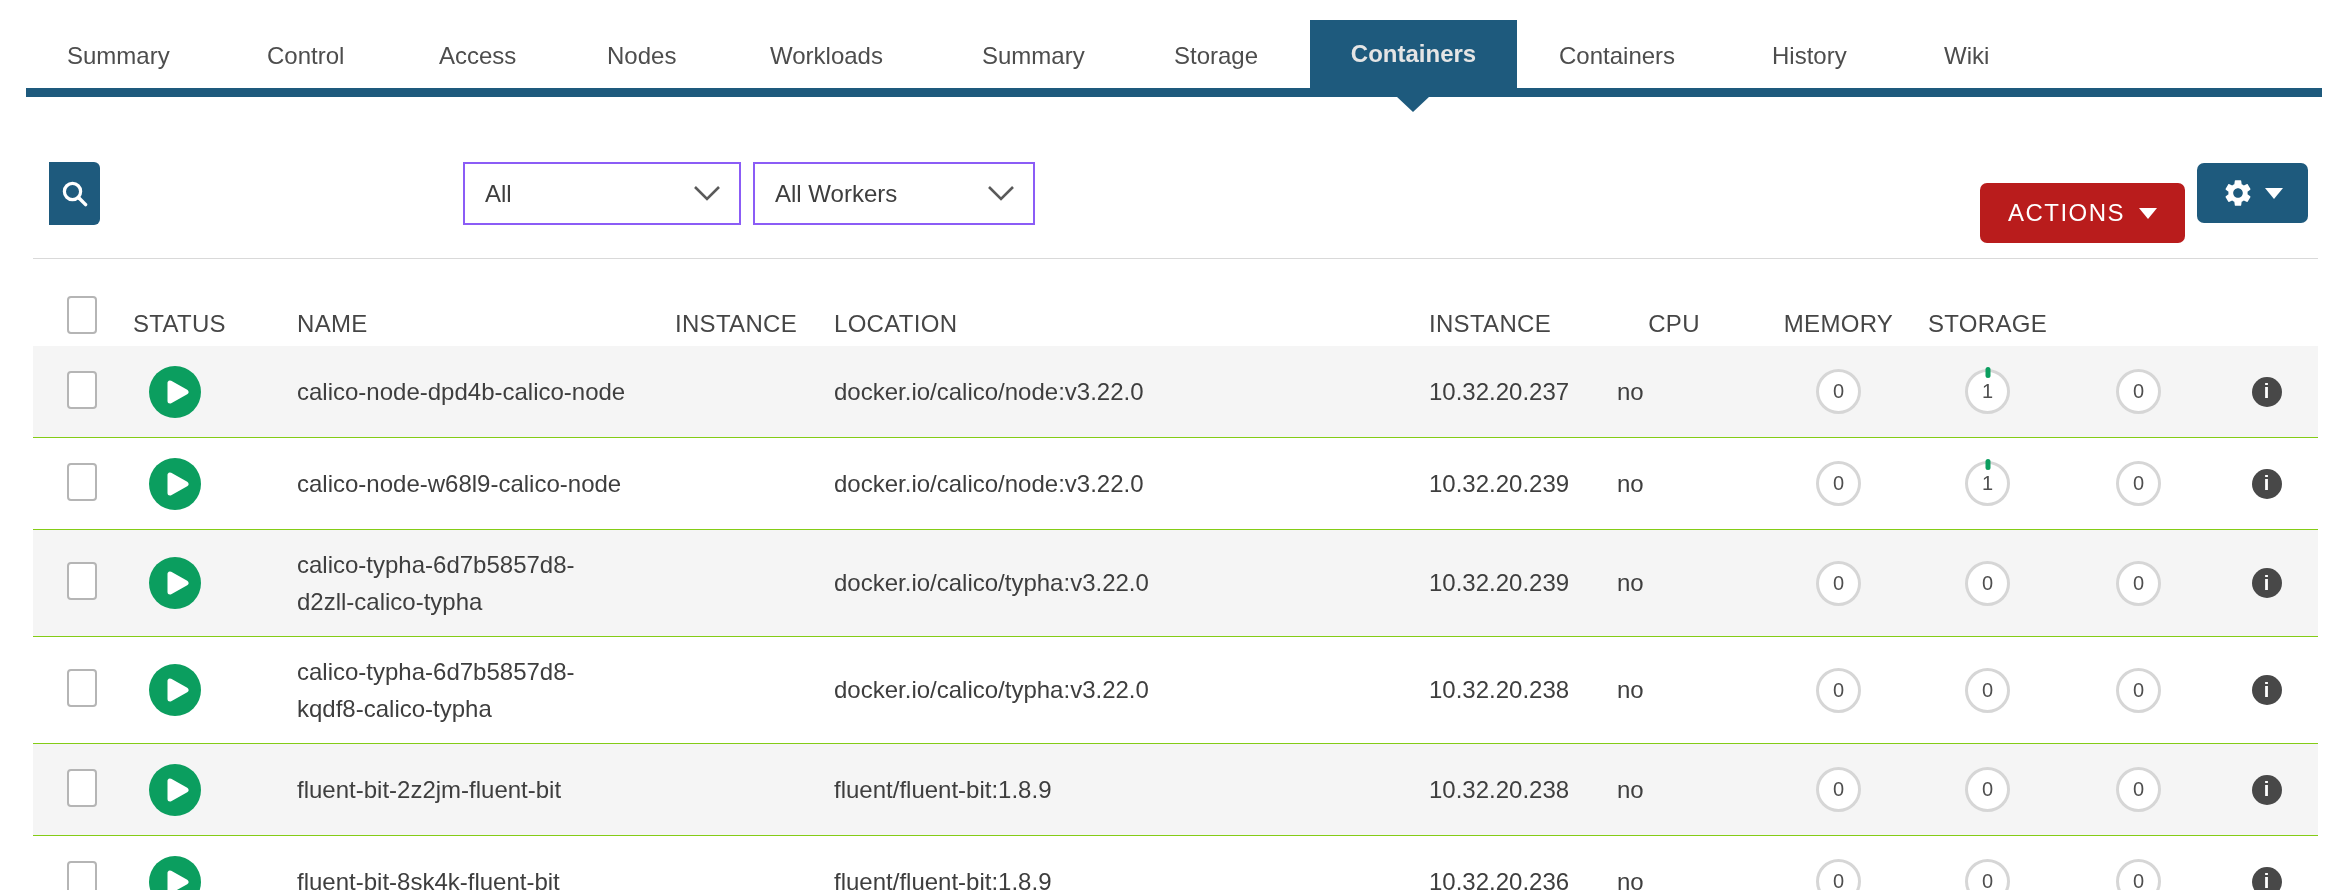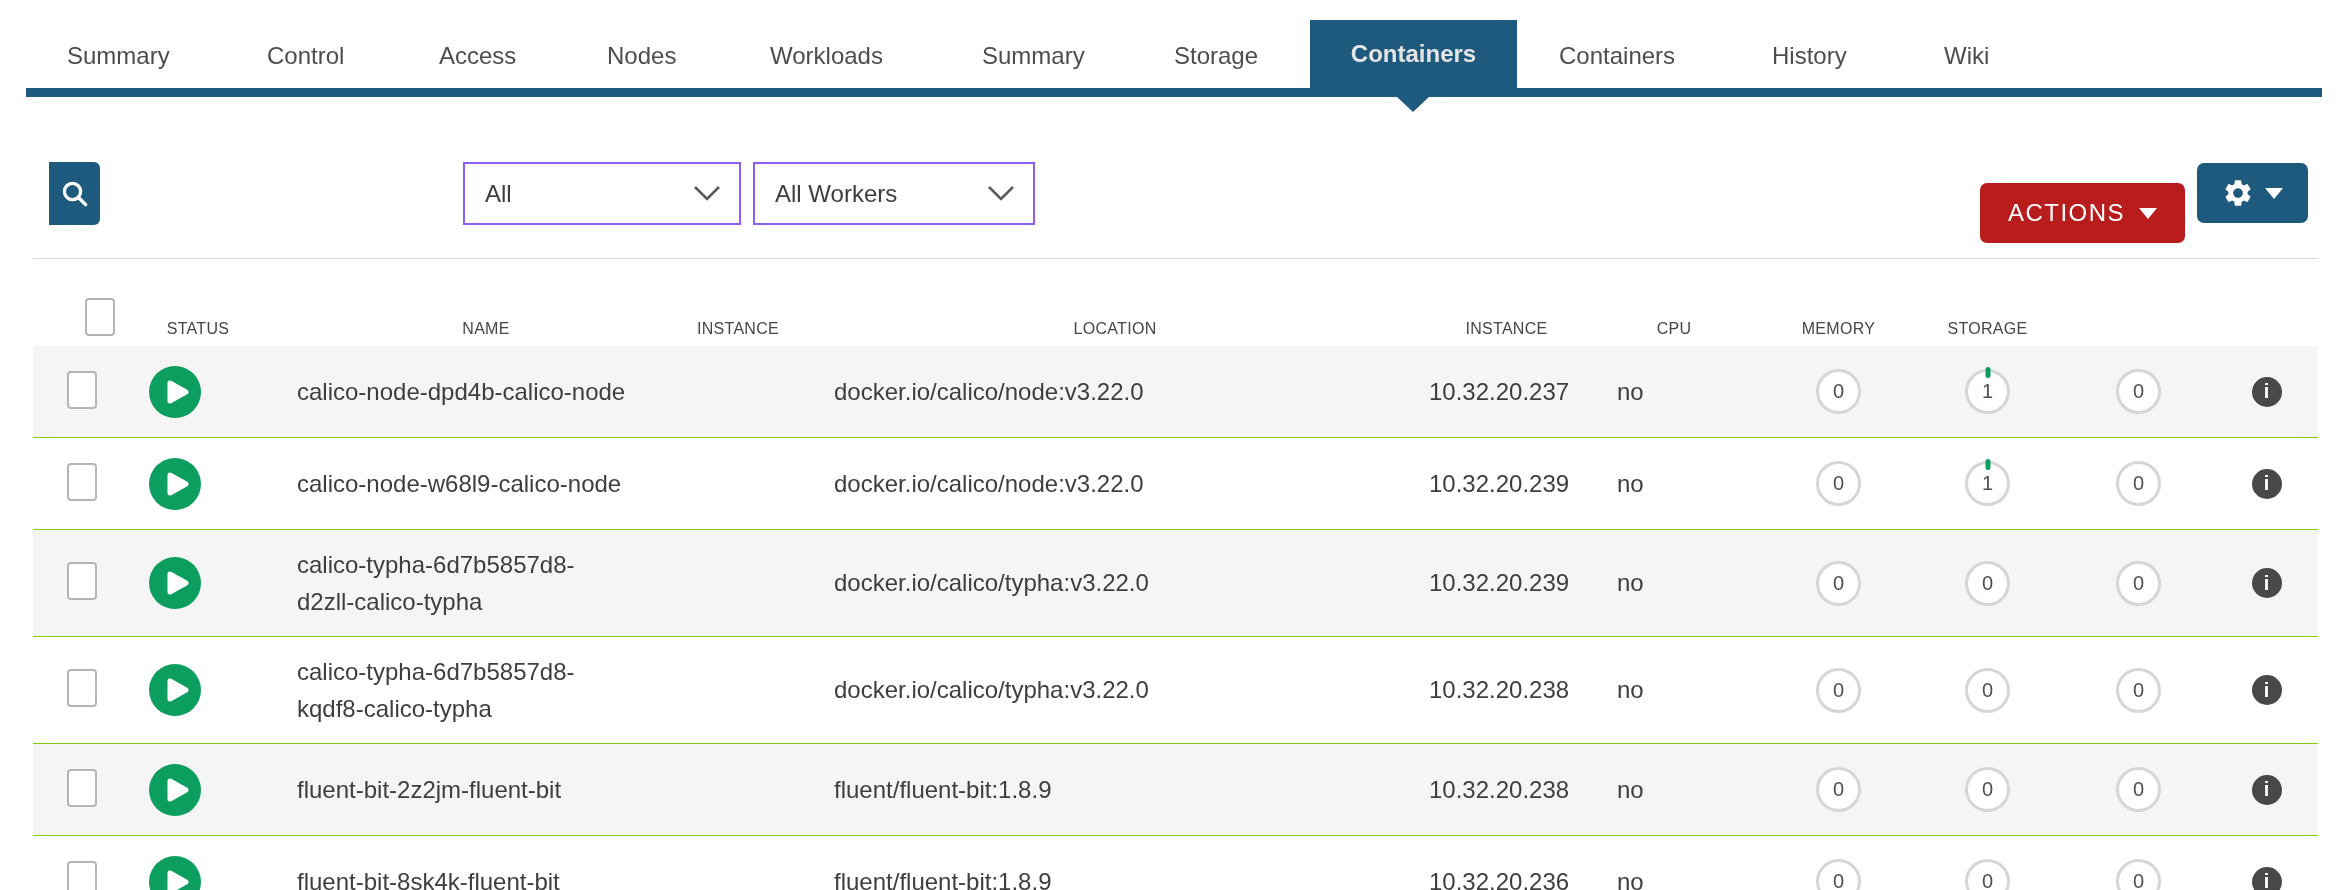--- a/index.html
+++ b/index.html
@@ -53,21 +53,21 @@
     border:none;border-radius:7px;display:flex;align-items:center;justify-content:center;gap:11px;cursor:pointer;
   }
   .caret-down{width:0;height:0;border-left:9px solid transparent;border-right:9px solid transparent;border-top:11px solid #fff;}
   
   .table-wrap{position:absolute;left:33px;top:258px;width:2285px;border-top:1px solid #d9d9d9;}
   .grid-cols{
     display:grid;
     grid-template-columns:100px 130px 412px 126px 595px 188px 180px 149px 149px 153px 103px;
   }
   .thead{height:87px;align-items:end;}
-  .thead .cell{padding-bottom:8px;font-size:16px;color:#464646;letter-spacing:0.3px;white-space:nowrap;text-align:center;}
+  .thead .cell{padding-bottom:8px;font-size:24px;color:#464646;letter-spacing:0.3px;white-space:nowrap;}
   .trow{min-height:91px;align-items:center;border-bottom:1px solid #84cc16;}
   .trow:nth-child(odd){background:#f5f5f5;}
   .cell{overflow:visible;}
   .pl34{padding-left:34px;}
   .pl33{padding-left:33px;}
   .center{justify-self:center;text-align:center;}
   .checkbox{
     display:inline-block;width:30px;height:38px;box-sizing:border-box;margin-left:34px;
     border:2px solid #b5b5b5;border-radius:4px;background:#fff;cursor:pointer;
   }

